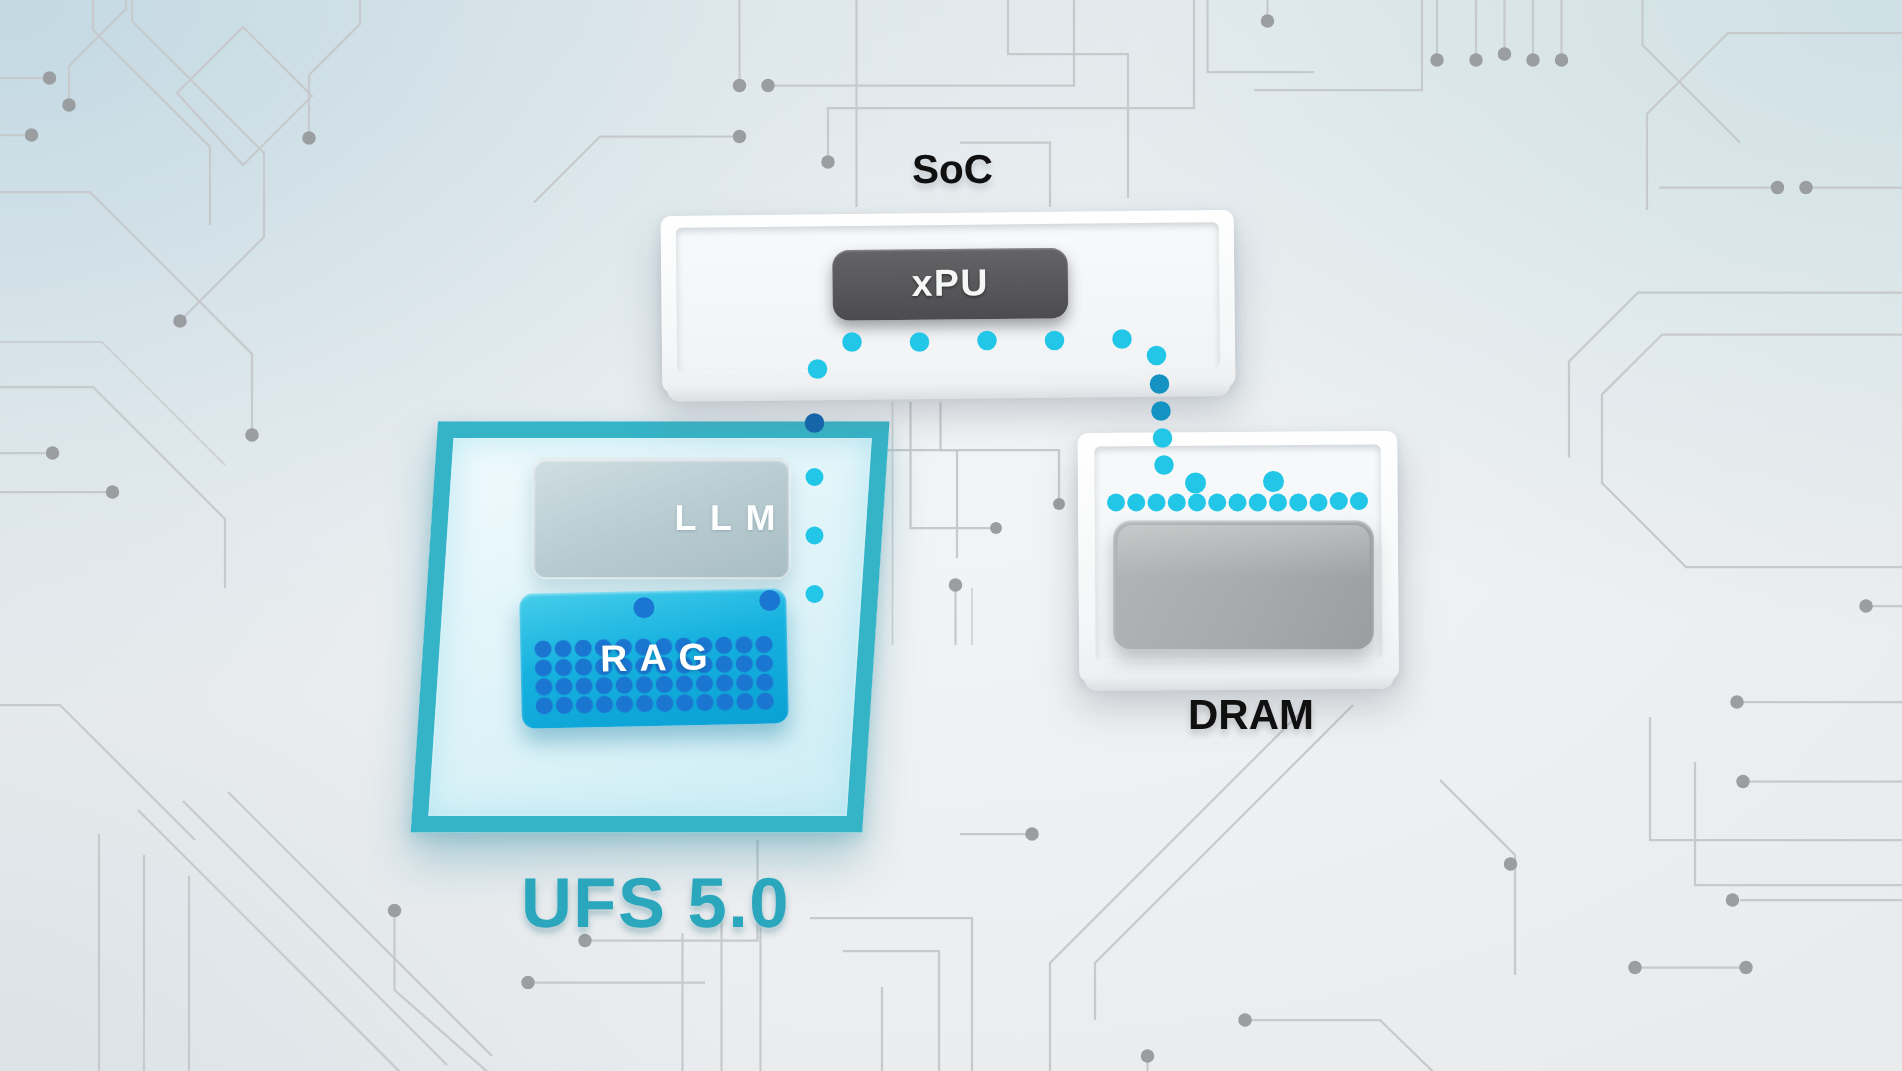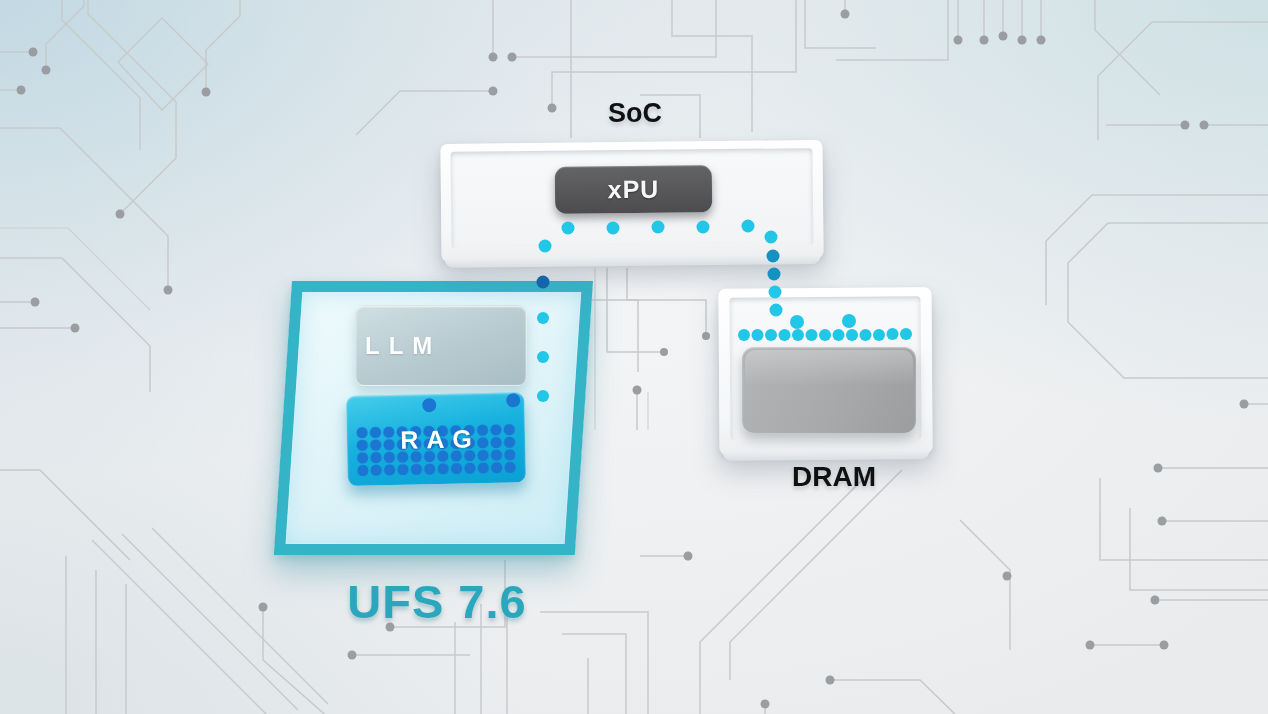--- a/index.html
+++ b/index.html
@@ -68,21 +68,21 @@
   }
   #ufs-frame::before{
     content:"";position:absolute;inset:0;
     box-shadow:inset 0 0 22px rgba(173,227,240,.8);
   }
   #llm-block{
     position:absolute;left:355px;top:305px;width:172px;height:81px;border-radius:9px;
     background:linear-gradient(160deg,rgba(205,221,226,.96) 0%,var(--llm-fill,#b7cad0) 55%,rgba(164,186,193,.95) 100%);
     border:1px solid rgba(255,255,255,.55);
     box-shadow:0 7px 11px rgba(96,148,162,.28),inset 0 1px 2px rgba(255,255,255,.8);
-    display:flex;align-items:center;justify-content:flex-start;
+    display:flex;align-items:center;justify-content:flex-end;
     color:#fdfefe;font-size:24px;font-weight:bold;letter-spacing:9px;padding-left:9px;
     text-shadow:0 1px 2px rgba(90,120,130,.35);
   }
   #rag-block{
     position:absolute;left:347px;top:394px;width:178px;height:90px;border-radius:9px;
     background:linear-gradient(170deg,#45cdea 0%,var(--rag-fill,#16b1df) 45%,#0aa0d4 100%);
     box-shadow:0 9px 14px rgba(16,118,158,.38),inset 0 1px 2px rgba(255,255,255,.5);
     transform:rotate(-1.2deg);
     display:flex;align-items:center;justify-content:center;
   }
@@ -276,21 +276,21 @@
     <span class="mod-label">LLM</span>
   </div>
   <div id="rag-block" style="z-index:3">
     <div class="rag-pin" style="left:76px;top:4px;"></div>
     <div class="rag-pin" style="left:160px;top:1px;"></div>
     <span class="mod-label">RAG</span>
   </div>
 
   <div id="dram-label" class="big-label" style="z-index:4">DRAM</div>
   <div id="soc-label" class="big-label" style="z-index:4">SoC</div>
-  <div id="ufs-label" class="big-label" style="z-index:4">UFS 7.6</div>
+  <div id="ufs-label" class="big-label" style="z-index:4">UFS 5.0</div>
 
   <svg class="layer" width="1268" height="714" viewBox="0 0 1268 714" style="z-index:6">
 
     <circle class="fd" cx="568" cy="228" r="6.5"></circle>
     <circle class="fd" cx="613" cy="228" r="6.5"></circle>
     <circle class="fd" cx="658" cy="227" r="6.5"></circle>
     <circle class="fd" cx="703" cy="227" r="6.5"></circle>
     <circle class="fd" cx="748" cy="226" r="6.5"></circle>
 
     <circle class="fd" cx="771" cy="237" r="6.5"></circle>

